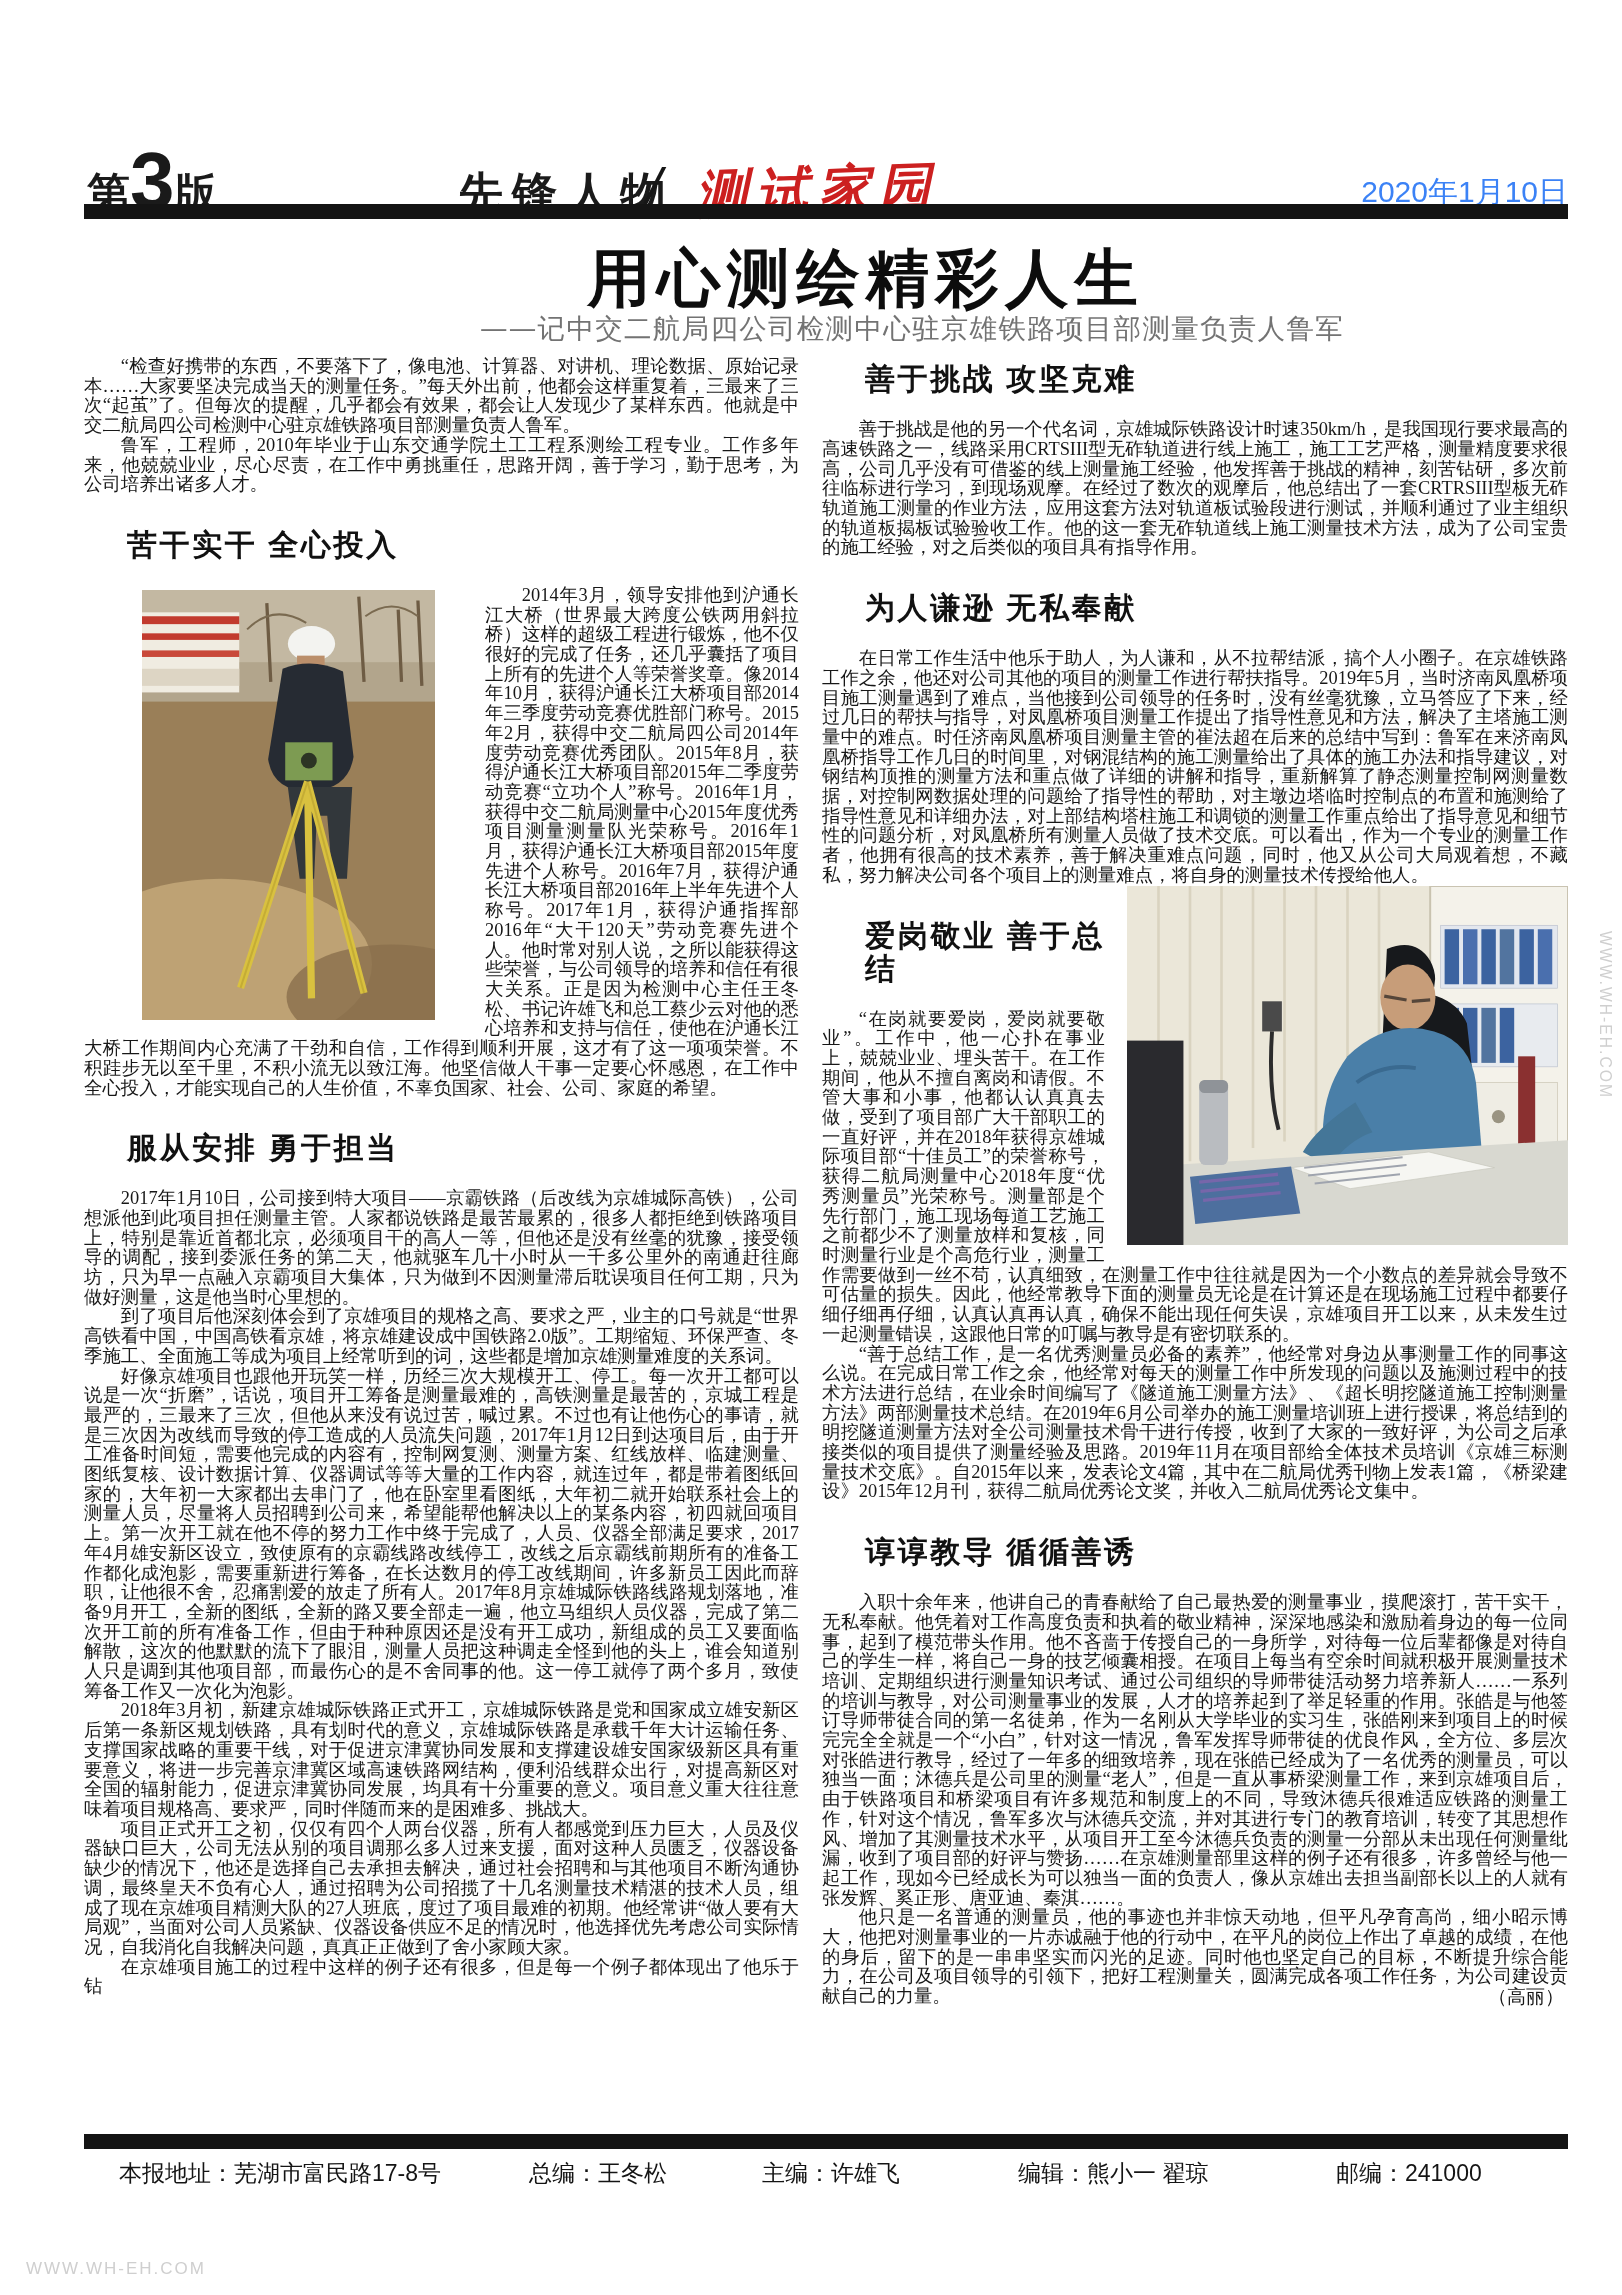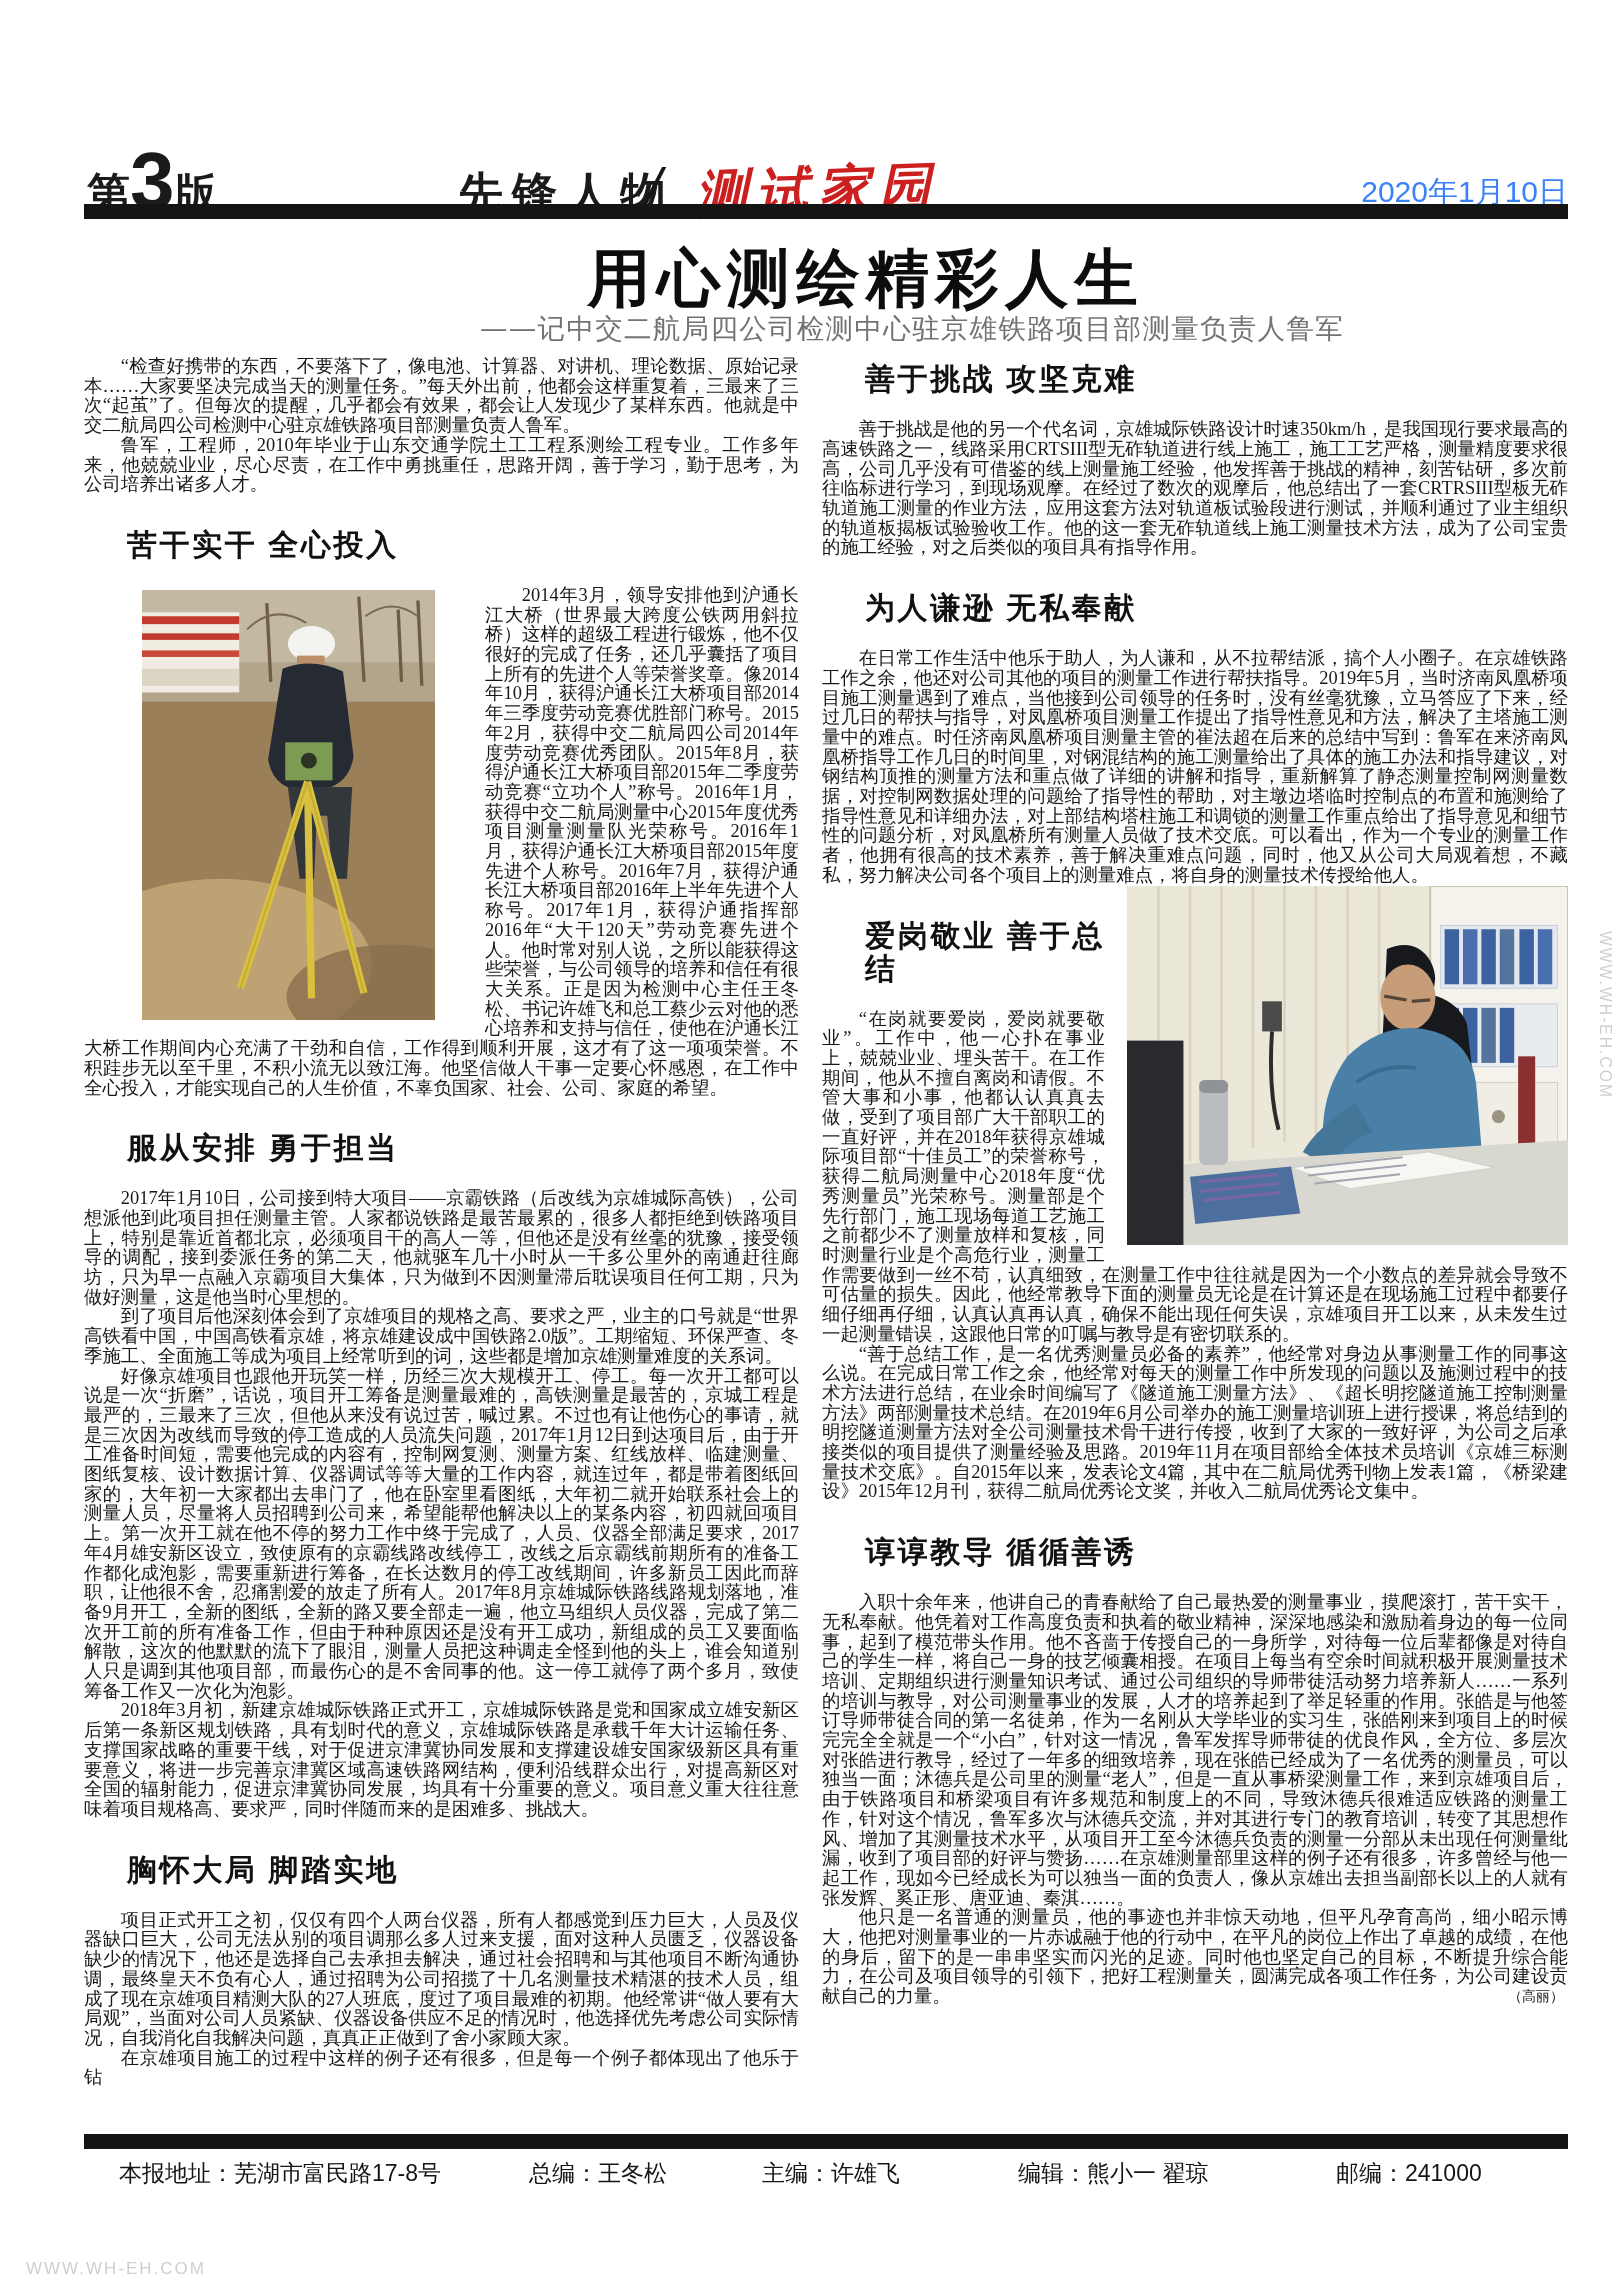--- a/index.html
+++ b/index.html
@@ -34,21 +34,21 @@
   .col1{left:84px;width:715px;}
   .col2{left:822px;width:746px;}
   .col p{margin:0;text-indent:2em;}
   .sec-head{font-family:"Liberation Sans",sans-serif;font-weight:bold;font-size:30px;
             line-height:33px;margin:33px 0 25px 43px;color:#111;letter-spacing:2.6px;}
   .sec-head.first{margin-top:5.2px;}
   .photo{display:block;overflow:hidden;background:#cfc6b4;}
   .photo svg{display:block;width:100%;height:100%;}
   .photo-left{float:left;width:293px;height:430px;margin:3.9px 50px 7.9px 58px;}
   .photo-right{float:right;width:441px;height:359px;margin:0 0 9.2px 22px;}
-  .byline{text-align:right;margin-top:-19.7px;padding-right:3.9px;font-size:14px;}
+  .byline{text-align:right;margin-top:-19.7px;padding-right:3.9px;font-size:19px;}
   
   .footer-item{top:2158px;font-family:"Liberation Sans",sans-serif;font-size:23px;color:#141414;margin-left:8px;}
   .f-address{left:111px;} .f-chief{left:521px;} .f-managing{left:754px;}
   .f-editors{left:1010px;} .f-post{left:1328px;}
   
   .wm{color:#cfcfcf;font-family:"Liberation Sans",sans-serif;letter-spacing:2px;}
   .wm-bottom{left:26px;top:2259px;font-size:17px;}
   .wm-right{left:1596px;top:931px;font-size:15.7px;writing-mode:vertical-rl;}
 </style>
 </head>
@@ -97,21 +97,20 @@
         <path d="M252 292 L150 606 M252 292 L338 614 M252 292 L258 622" stroke="#d9c13f" stroke-width="11" fill="none"></path>
         <path d="M252 292 L150 606 M252 292 L338 614" stroke="#b59e2e" stroke-width="3" fill="none" opacity="0.6"></path>
       </svg>
     </span>
     <p>2014年3月，领导安排他到沪通长江大桥（世界最大跨度公铁两用斜拉桥）这样的超级工程进行锻炼，他不仅很好的完成了任务，还几乎囊括了项目上所有的先进个人等荣誉奖章。像2014年10月，获得沪通长江大桥项目部2014年三季度劳动竞赛优胜部门称号。2015年2月，获得中交二航局四公司2014年度劳动竞赛优秀团队。2015年8月，获得沪通长江大桥项目部2015年二季度劳动竞赛“立功个人”称号。2016年1月，获得中交二航局测量中心2015年度优秀项目测量测量队光荣称号。2016年1月，获得沪通长江大桥项目部2015年度先进个人称号。2016年7月，获得沪通长江大桥项目部2016年上半年先进个人称号。2017年1月，获得沪通指挥部2016年“大干120天”劳动竞赛先进个人。他时常对别人说，之所以能获得这些荣誉，与公司领导的培养和信任有很大关系。正是因为检测中心主任王冬松、书记许雄飞和总工蔡少云对他的悉心培养和支持与信任，使他在沪通长江大桥工作期间内心充满了干劲和自信，工作得到顺利开展，这才有了这一项项荣誉。不积跬步无以至千里，不积小流无以致江海。他坚信做人干事一定要心怀感恩，在工作中全心投入，才能实现自己的人生价值，不辜负国家、社会、公司、家庭的希望。</p>
     <div class="sec-head">服从安排 勇于担当</div>
     <p>2017年1月10日，公司接到特大项目——京霸铁路（后改线为京雄城际高铁），公司想派他到此项目担任测量主管。人家都说铁路是最苦最累的，很多人都拒绝到铁路项目上，特别是靠近首都北京，必须项目干的高人一等，但他还是没有丝毫的犹豫，接受领导的调配，接到委派任务的第二天，他就驱车几十小时从一千多公里外的南通赶往廊坊，只为早一点融入京霸项目大集体，只为做到不因测量滞后耽误项目任何工期，只为做好测量，这是他当时心里想的。</p>
     <p>到了项目后他深刻体会到了京雄项目的规格之高、要求之严，业主的口号就是“世界高铁看中国，中国高铁看京雄，将京雄建设成中国铁路2.0版”。工期缩短、环保严查、冬季施工、全面施工等成为项目上经常听到的词，这些都是增加京雄测量难度的关系词。</p>
     <p>好像京雄项目也跟他开玩笑一样，历经三次大规模开工、停工。每一次开工都可以说是一次“折磨”，话说，项目开工筹备是测量最难的，高铁测量是最苦的，京城工程是最严的，三最来了三次，但他从来没有说过苦，喊过累。不过也有让他伤心的事请，就是三次因为改线而导致的停工造成的人员流失问题，2017年1月12日到达项目后，由于开工准备时间短，需要他完成的内容有，控制网复测、测量方案、红线放样、临建测量、图纸复核、设计数据计算、仪器调试等等大量的工作内容，就连过年，都是带着图纸回家的，大年初一大家都出去串门了，他在卧室里看图纸，大年初二就开始联系社会上的测量人员，尽量将人员招聘到公司来，希望能帮他解决以上的某条内容，初四就回项目上。第一次开工就在他不停的努力工作中终于完成了，人员、仪器全部满足要求，2017年4月雄安新区设立，致使原有的京霸线路改线停工，改线之后京霸线前期所有的准备工作都化成泡影，需要重新进行筹备，在长达数月的停工改线期间，许多新员工因此而辞职，让他很不舍，忍痛割爱的放走了所有人。2017年8月京雄城际铁路线路规划落地，准备9月开工，全新的图纸，全新的路又要全部走一遍，他立马组织人员仪器，完成了第二次开工前的所有准备工作，但由于种种原因还是没有开工成功，新组成的员工又要面临解散，这次的他默默的流下了眼泪，测量人员把这种调走全怪到他的头上，谁会知道别人只是调到其他项目部，而最伤心的是不舍同事的他。这一停工就停了两个多月，致使筹备工作又一次化为泡影。</p>
     <p>2018年3月初，新建京雄城际铁路正式开工，京雄城际铁路是党和国家成立雄安新区后第一条新区规划铁路，具有划时代的意义，京雄城际铁路是承载千年大计运输任务、支撑国家战略的重要干线，对于促进京津冀协同发展和支撑建设雄安国家级新区具有重要意义，将进一步完善京津冀区域高速铁路网结构，便利沿线群众出行，对提高新区对全国的辐射能力，促进京津冀协同发展，均具有十分重要的意义。项目意义重大往往意味着项目规格高、要求严，同时伴随而来的是困难多、挑战大。</p>
-    <div class="sec-head">胸怀大局 脚踏实地</div>
     <p>项目正式开工之初，仅仅有四个人两台仪器，所有人都感觉到压力巨大，人员及仪器缺口巨大，公司无法从别的项目调那么多人过来支援，面对这种人员匮乏，仪器设备缺少的情况下，他还是选择自己去承担去解决，通过社会招聘和与其他项目不断沟通协调，最终皇天不负有心人，通过招聘为公司招揽了十几名测量技术精湛的技术人员，组成了现在京雄项目精测大队的27人班底，度过了项目最难的初期。他经常讲“做人要有大局观”，当面对公司人员紧缺、仪器设备供应不足的情况时，他选择优先考虑公司实际情况，自我消化自我解决问题，真真正正做到了舍小家顾大家。</p>
     <p>在京雄项目施工的过程中这样的例子还有很多，但是每一个例子都体现出了他乐于钻</p>
   </div>
 
   <div class="abs col col2">
     <div class="sec-head first">善于挑战 攻坚克难</div>
     <p>善于挑战是他的另一个代名词，京雄城际铁路设计时速350km/h，是我国现行要求最高的高速铁路之一，线路采用CRTSIII型无砟轨道进行线上施工，施工工艺严格，测量精度要求很高，公司几乎没有可借鉴的线上测量施工经验，他发挥善于挑战的精神，刻苦钻研，多次前往临标进行学习，到现场观摩。在经过了数次的观摩后，他总结出了一套CRTRSIII型板无砟轨道施工测量的作业方法，应用这套方法对轨道板试验段进行测试，并顺利通过了业主组织的轨道板揭板试验验收工作。他的这一套无砟轨道线上施工测量技术方法，成为了公司宝贵的施工经验，对之后类似的项目具有指导作用。</p>
     <div class="sec-head">为人谦逊 无私奉献</div>
     <p>在日常工作生活中他乐于助人，为人谦和，从不拉帮结派，搞个人小圈子。在京雄铁路工作之余，他还对公司其他的项目的测量工作进行帮扶指导。2019年5月，当时济南凤凰桥项目施工测量遇到了难点，当他接到公司领导的任务时，没有丝毫犹豫，立马答应了下来，经过几日的帮扶与指导，对凤凰桥项目测量工作提出了指导性意见和方法，解决了主塔施工测量中的难点。时任济南凤凰桥项目测量主管的崔法超在后来的总结中写到：鲁军在来济南凤凰桥指导工作几日的时间里，对钢混结构的施工测量给出了具体的施工办法和指导建议，对钢结构顶推的测量方法和重点做了详细的讲解和指导，重新解算了静态测量控制网测量数据，对控制网数据处理的问题给了指导性的帮助，对主墩边塔临时控制点的布置和施测给了指导性意见和详细办法，对上部结构塔柱施工和调锁的测量工作重点给出了指导意见和细节性的问题分析，对凤凰桥所有测量人员做了技术交底。可以看出，作为一个专业的测量工作者，他拥有很高的技术素养，善于解决重难点问题，同时，他又从公司大局观着想，不藏私，努力解决公司各个项目上的测量难点，将自身的测量技术传授给他人。</p>
     <span class="photo photo-right">

